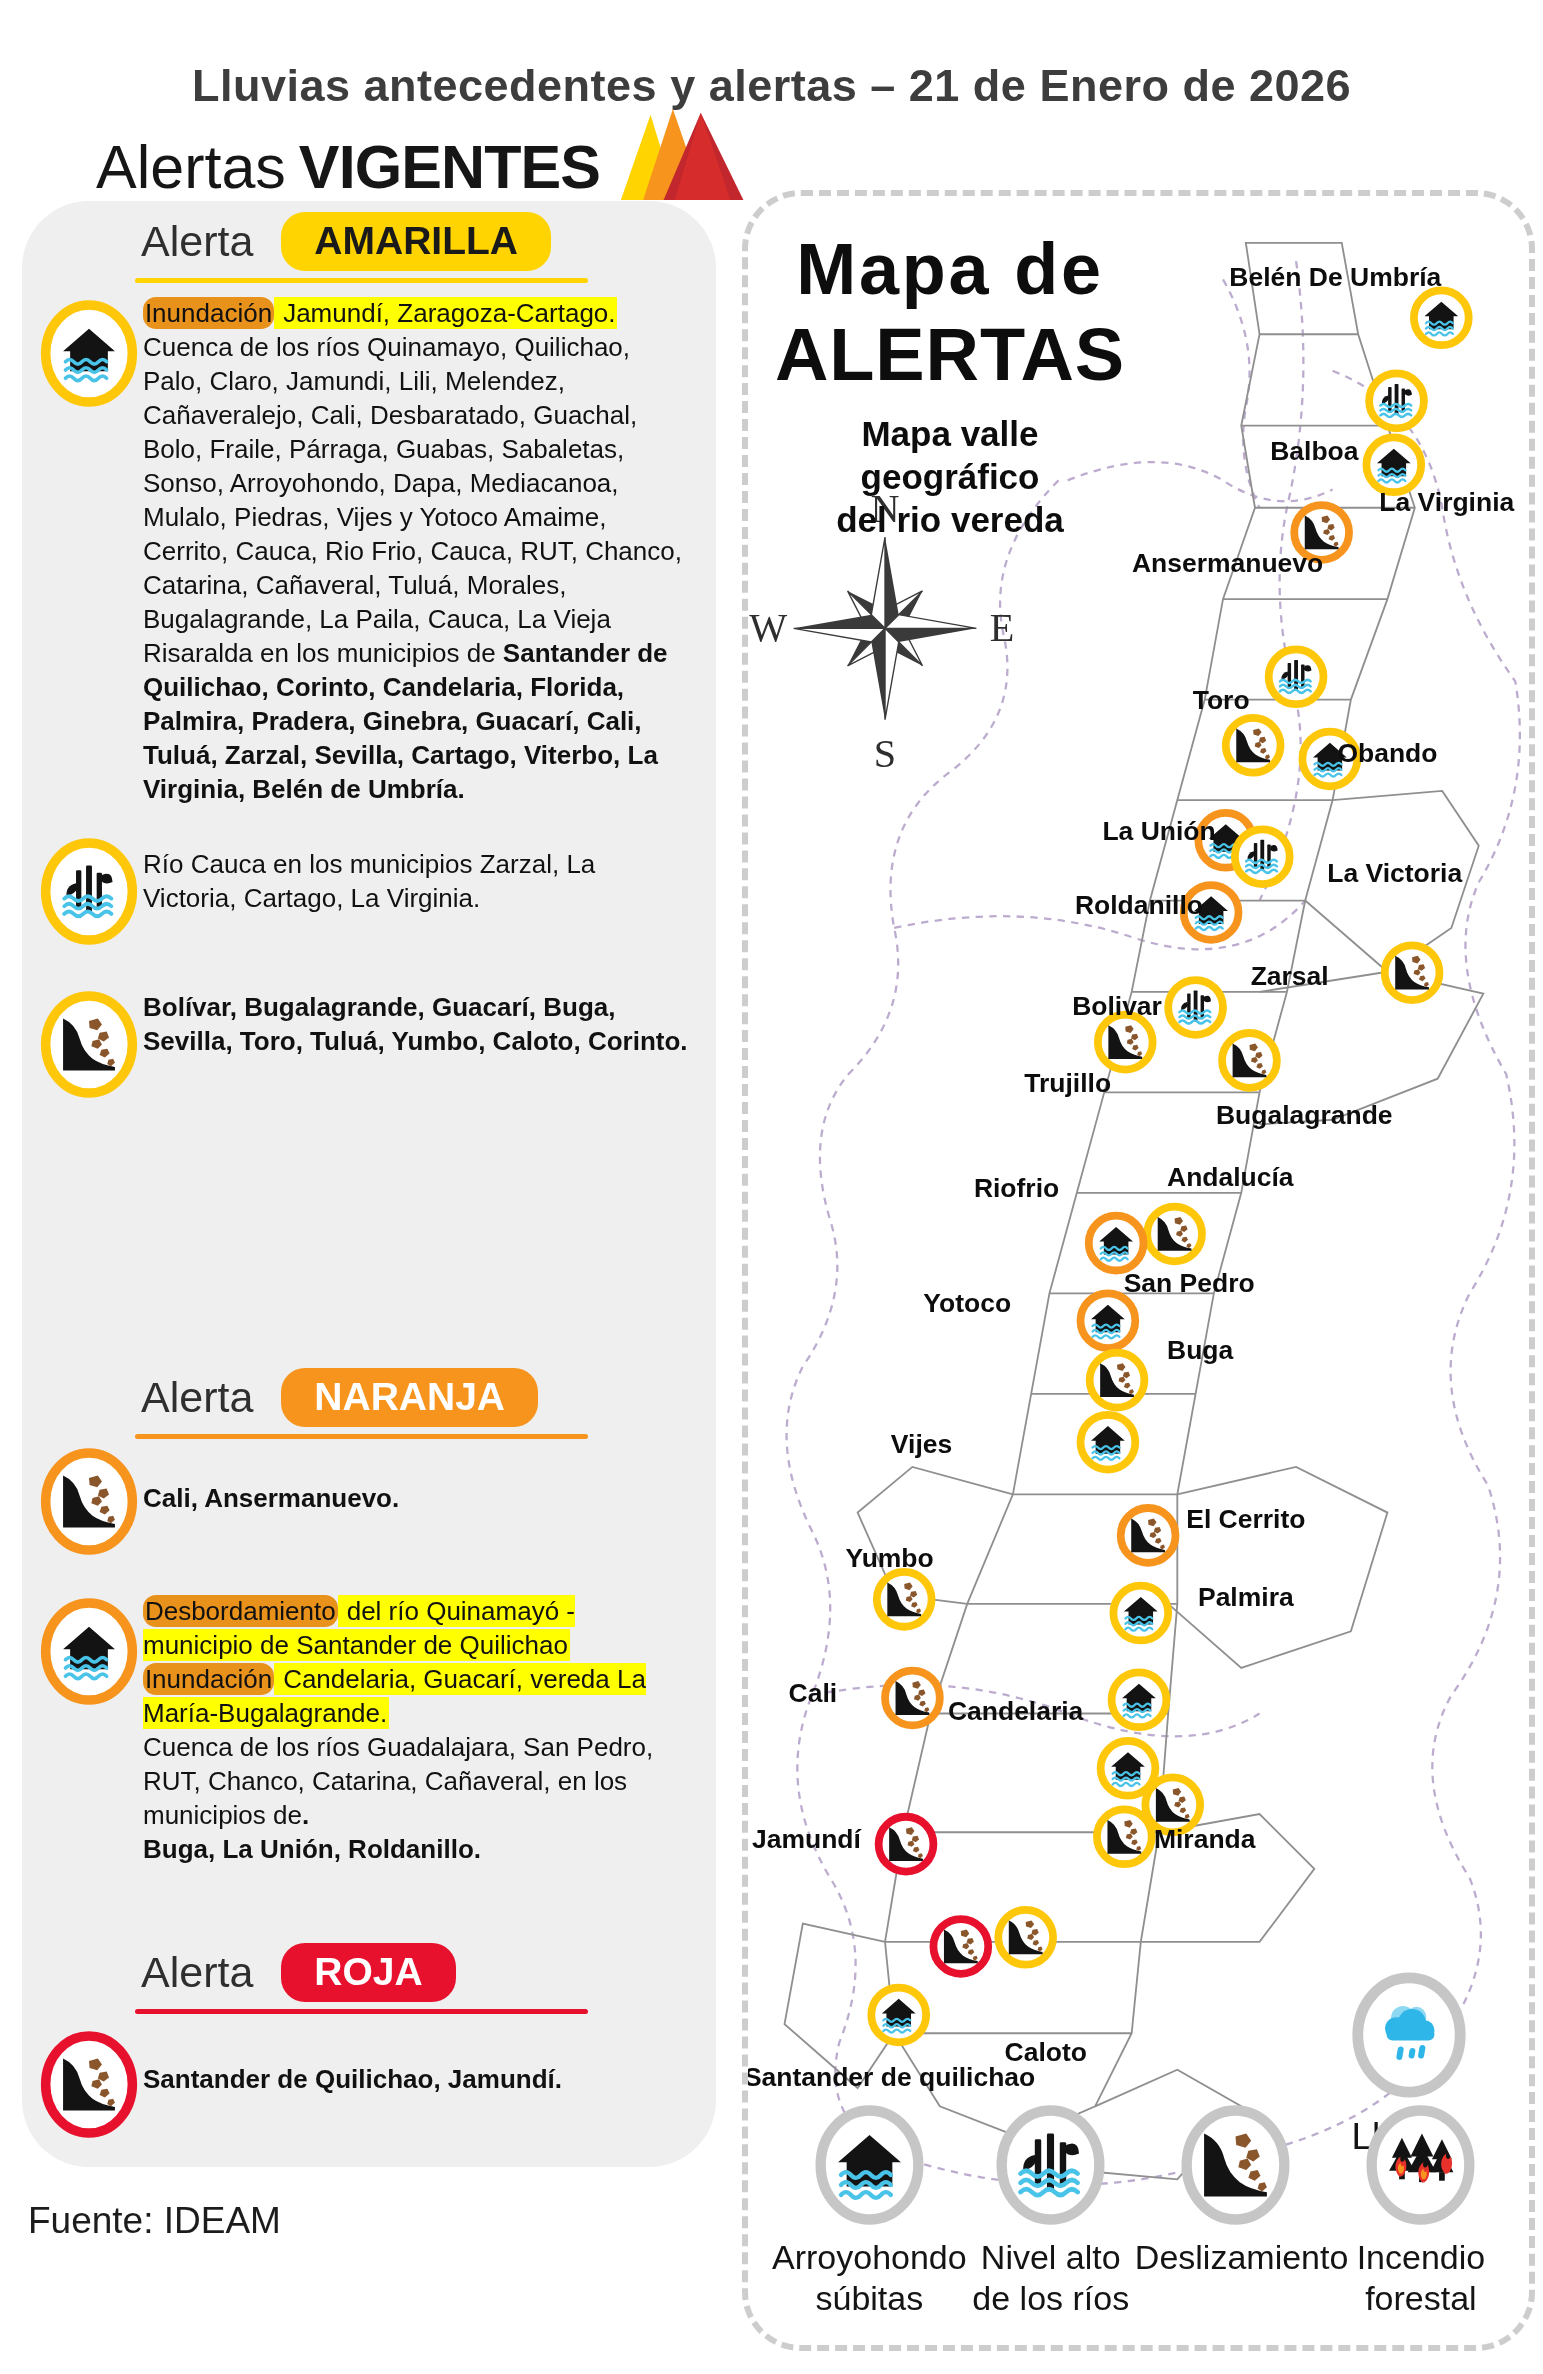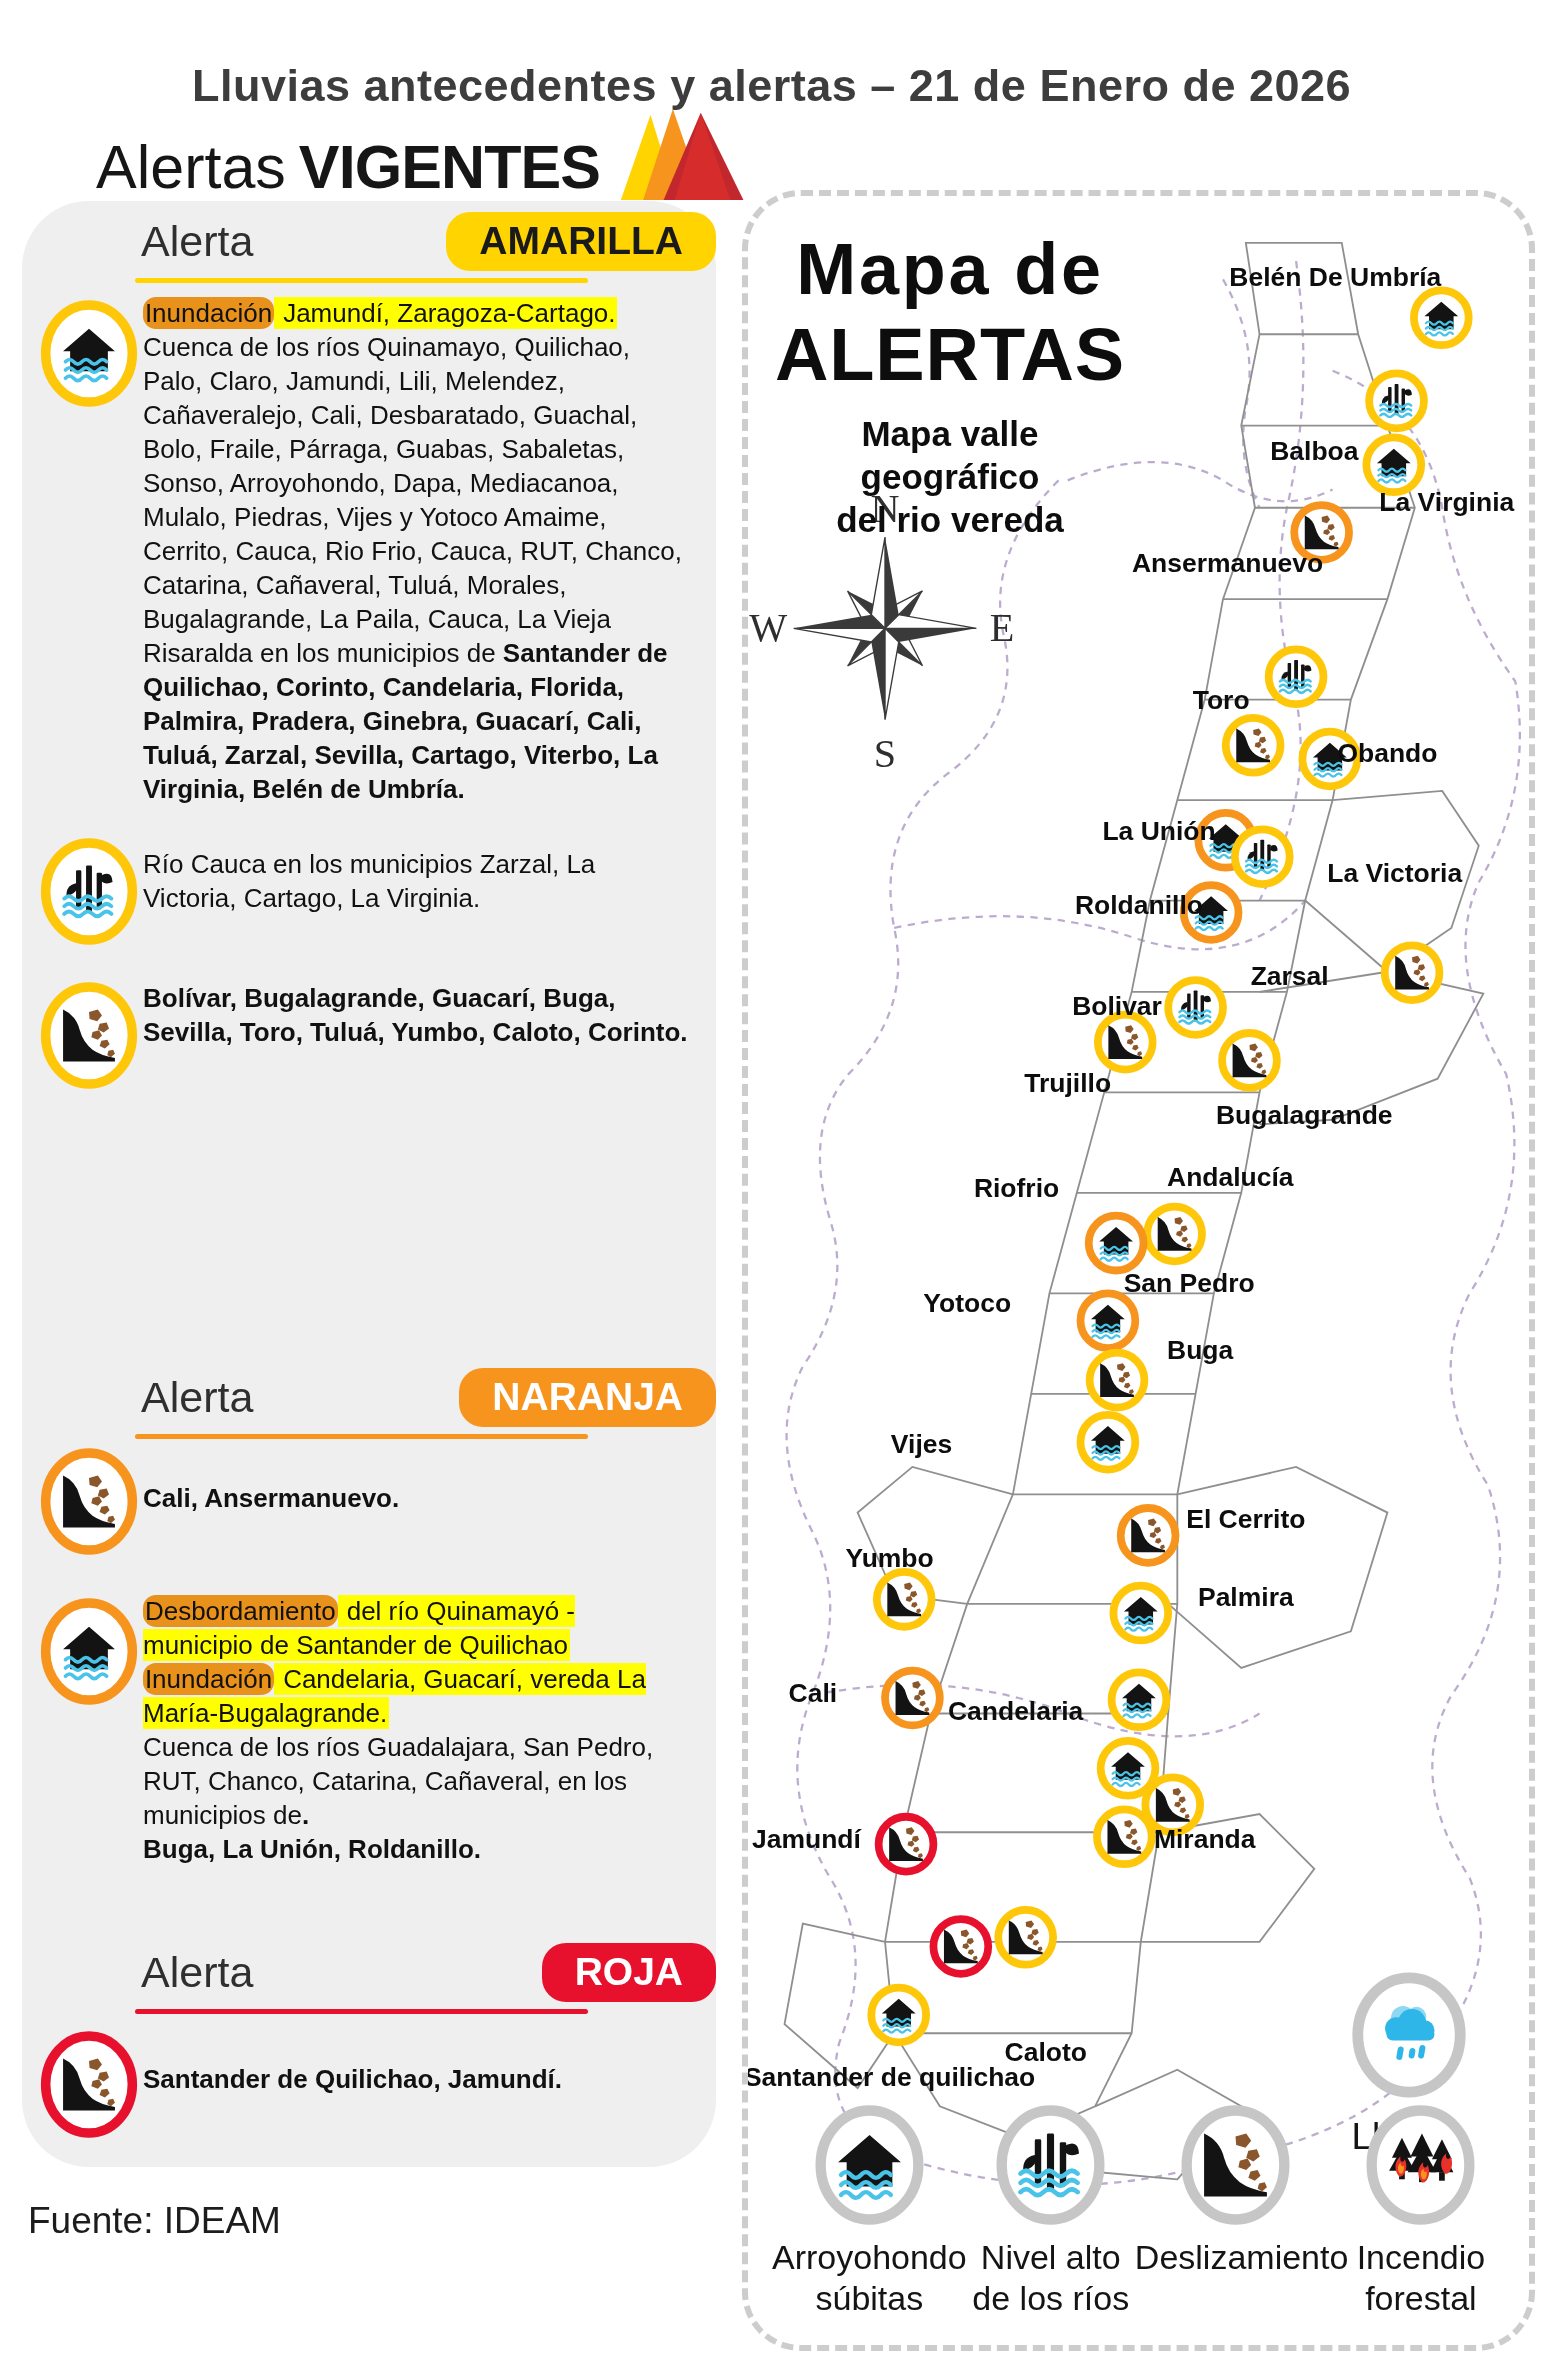--- a/index.html
+++ b/index.html
@@ -12,39 +12,39 @@
   .brand-row{position:absolute;left:96px;top:109px;display:flex;align-items:flex-end;gap:13px;}
   .brand-regular{font-size:61px;font-weight:400;color:#161616;}
   .brand-bold{font-size:61px;font-weight:800;color:#161616;letter-spacing:-0.9px;}
   .brand-logo{width:130px;height:93px;margin-left:5.6px;}
 
   
   .alert-panel{position:absolute;left:22px;top:201px;width:694px;height:1966px;
     background:#efefef;border-radius:67px;}
   .section{position:absolute;left:0;width:100%;}
   #sec-amarilla{top:11px} #sec-naranja{top:1167px} #sec-roja{top:1742px}
-  .sec-head{display:flex;align-items:center;gap:28px;padding-left:119px;justify-content:space-between;}
+  .sec-head{display:flex;align-items:center;gap:28px;padding-left:119px;}
   .sec-label{font-size:43px;color:#2f2f2f;}
   .sec-badge{font-size:39px;font-weight:800;padding:7.4px 33px;border-radius:24px;}
   #sec-amarilla .sec-badge{background:#FFD400;color:#1a1a1a;}
   #sec-naranja .sec-badge{background:#F7941D;color:#ffffff;}
   #sec-roja .sec-badge{background:#E8112D;color:#ffffff;}
   .sec-rule{height:4.6px;margin:7.4px 0 0 113px;width:453px;border-radius:2.8px;}
   #sec-amarilla .sec-rule{background:#FFD400}
   #sec-naranja .sec-rule{background:#F7941D}
   #sec-roja .sec-rule{background:#E8112D}
   .items{display:block;}
   .item{display:flex;align-items:flex-start;padding:0 24px 0 15px;}
   .item .badge-icon{flex:0 0 106px;}
   .item .badge-icon svg{width:104px;height:115px;display:block;}
   .item p{margin:0;font-size:26px;line-height:34px;color:#111;flex:1 1 auto;max-width:549px;}
   #sec-amarilla .item:nth-child(1){margin-top:13px}
   #sec-amarilla .item:nth-child(2){margin-top:28px}
   #sec-amarilla .item:nth-child(2) p{padding-top:13px}
-  #sec-amarilla .item:nth-child(3){margin-top:29px}
+  #sec-amarilla .item:nth-child(3){margin-top:38px}
   #sec-amarilla .item:nth-child(3) p{padding-top:3.7px}
   #sec-naranja .item:nth-child(1){margin-top:5.6px}
   #sec-naranja .item:nth-child(1) p{padding-top:37px}
   #sec-naranja .item:nth-child(2){margin-top:35px}
   #sec-roja .item:nth-child(1){margin-top:13px}
   #sec-roja .item:nth-child(1) p{padding-top:35px}
   .seg-plain{background:transparent;}
   .seg-bold{font-weight:800;}
   .seg-hl-orange{background:#E8921B;padding:0.9px 1.9px;border-radius:13px;}
   .seg-hl-yellow{background:#FFFF00;padding:0.9px 1.9px;}

